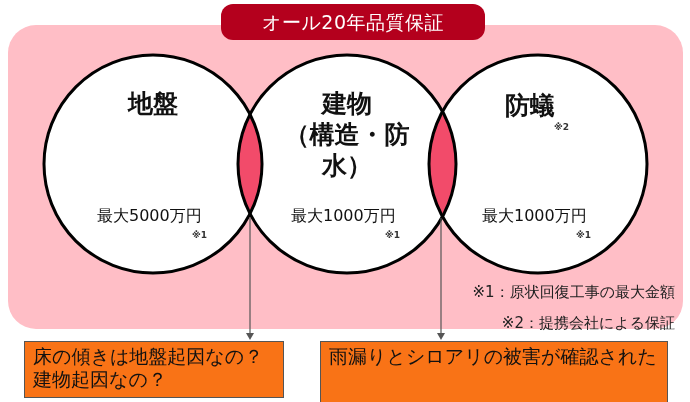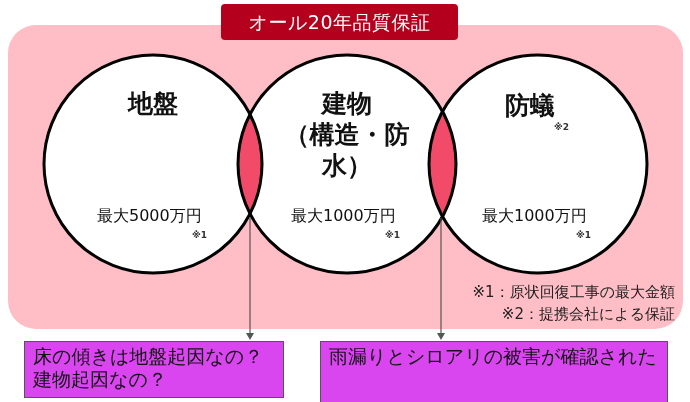--- a/index.html
+++ b/index.html
@@ -1,29 +1,29 @@
 <!DOCTYPE html>
 <html><head>
 <meta charset="utf-8">
 <style>
   html, body { margin: 0; padding: 0; background: #ffffff; }
   body { width: 690px; height: 402px; position: relative; overflow: hidden;
          font-family: "DejaVu Sans", "Liberation Sans", sans-serif; color: #111; }
   .panel { position: absolute; left: 8px; top: 25px; width: 675px; height: 304px;
            background: #FFBEC6; border-radius: 28px; }
-  .badge { position: absolute; left: 221px; top: 4px; width: 237px; height: 36px;
-           background: #B4001D; border-radius: 4px; color: #fff;
+  .badge { position: absolute; left: 221px; top: 4px; width: 264px; height: 36px;
+           background: #B4001D; border-radius: 12px; color: #fff;
            font-size: 19px; line-height: 36px; text-align: center; letter-spacing: 0.5px; }
   svg.venn { position: absolute; left: 0; top: 0; }
   .label { position: absolute; text-align: center; font-weight: bold; }
   .title { font-size: 25px; line-height: 31px; }
   .amount { position: absolute; font-size: 16px; }
   .note { position: absolute; font-size: 9px; font-weight: bold; color: #333; }
   .footnote { position: absolute; right: 15px; font-size: 15px; font-weight: normal; color: #222; text-align: right; }
-  .qbox { position: absolute; border: 1px solid #555; background: #d946ef; font-size: 19px; line-height: 23px;
+  .qbox { position: absolute; border: 1px solid #555; background: #f97316; font-size: 19px; line-height: 23px;
           padding: 3px 8px; box-sizing: border-box; }
 </style>
 </head>
 <body>
 
 <div class="panel"></div>
 
 <svg class="venn" width="690" height="402">
   <defs>
     <clipPath id="c1">
@@ -63,21 +63,21 @@
 </div>
 <div class="amount" style="left:291px; top:206px;">最大1000万円</div>
 <div class="note" style="left:385px; top:230px;">※1</div>
 
 <div class="label title" style="left:500px; top:90px; width:60px;">防蟻</div>
 <div class="note" style="left:554px; top:122px;">※2</div>
 <div class="amount" style="left:482px; top:206px;">最大1000万円</div>
 <div class="note" style="left:576px; top:230px;">※1</div>
 
 <div class="footnote" style="top:283px;">※1：原状回復工事の最大金額</div>
-<div class="footnote" style="top:305px;text-align:center;">※2：提携会社による保証</div>
+<div class="footnote" style="top:314px;text-align:center;">※2：提携会社による保証</div>
 
 <div class="qbox" style="left:24px; top:341px; width:260px; height:57px;">
   <div>床の傾きは地盤起因なの？</div>
   <div>建物起因なの？</div>
 </div>
 <div class="qbox" style="left:320px; top:341px; width:348px; height:68px;">
   <div>雨漏りとシロアリの被害が確認された</div>
 </div>
 
 </body></html>

